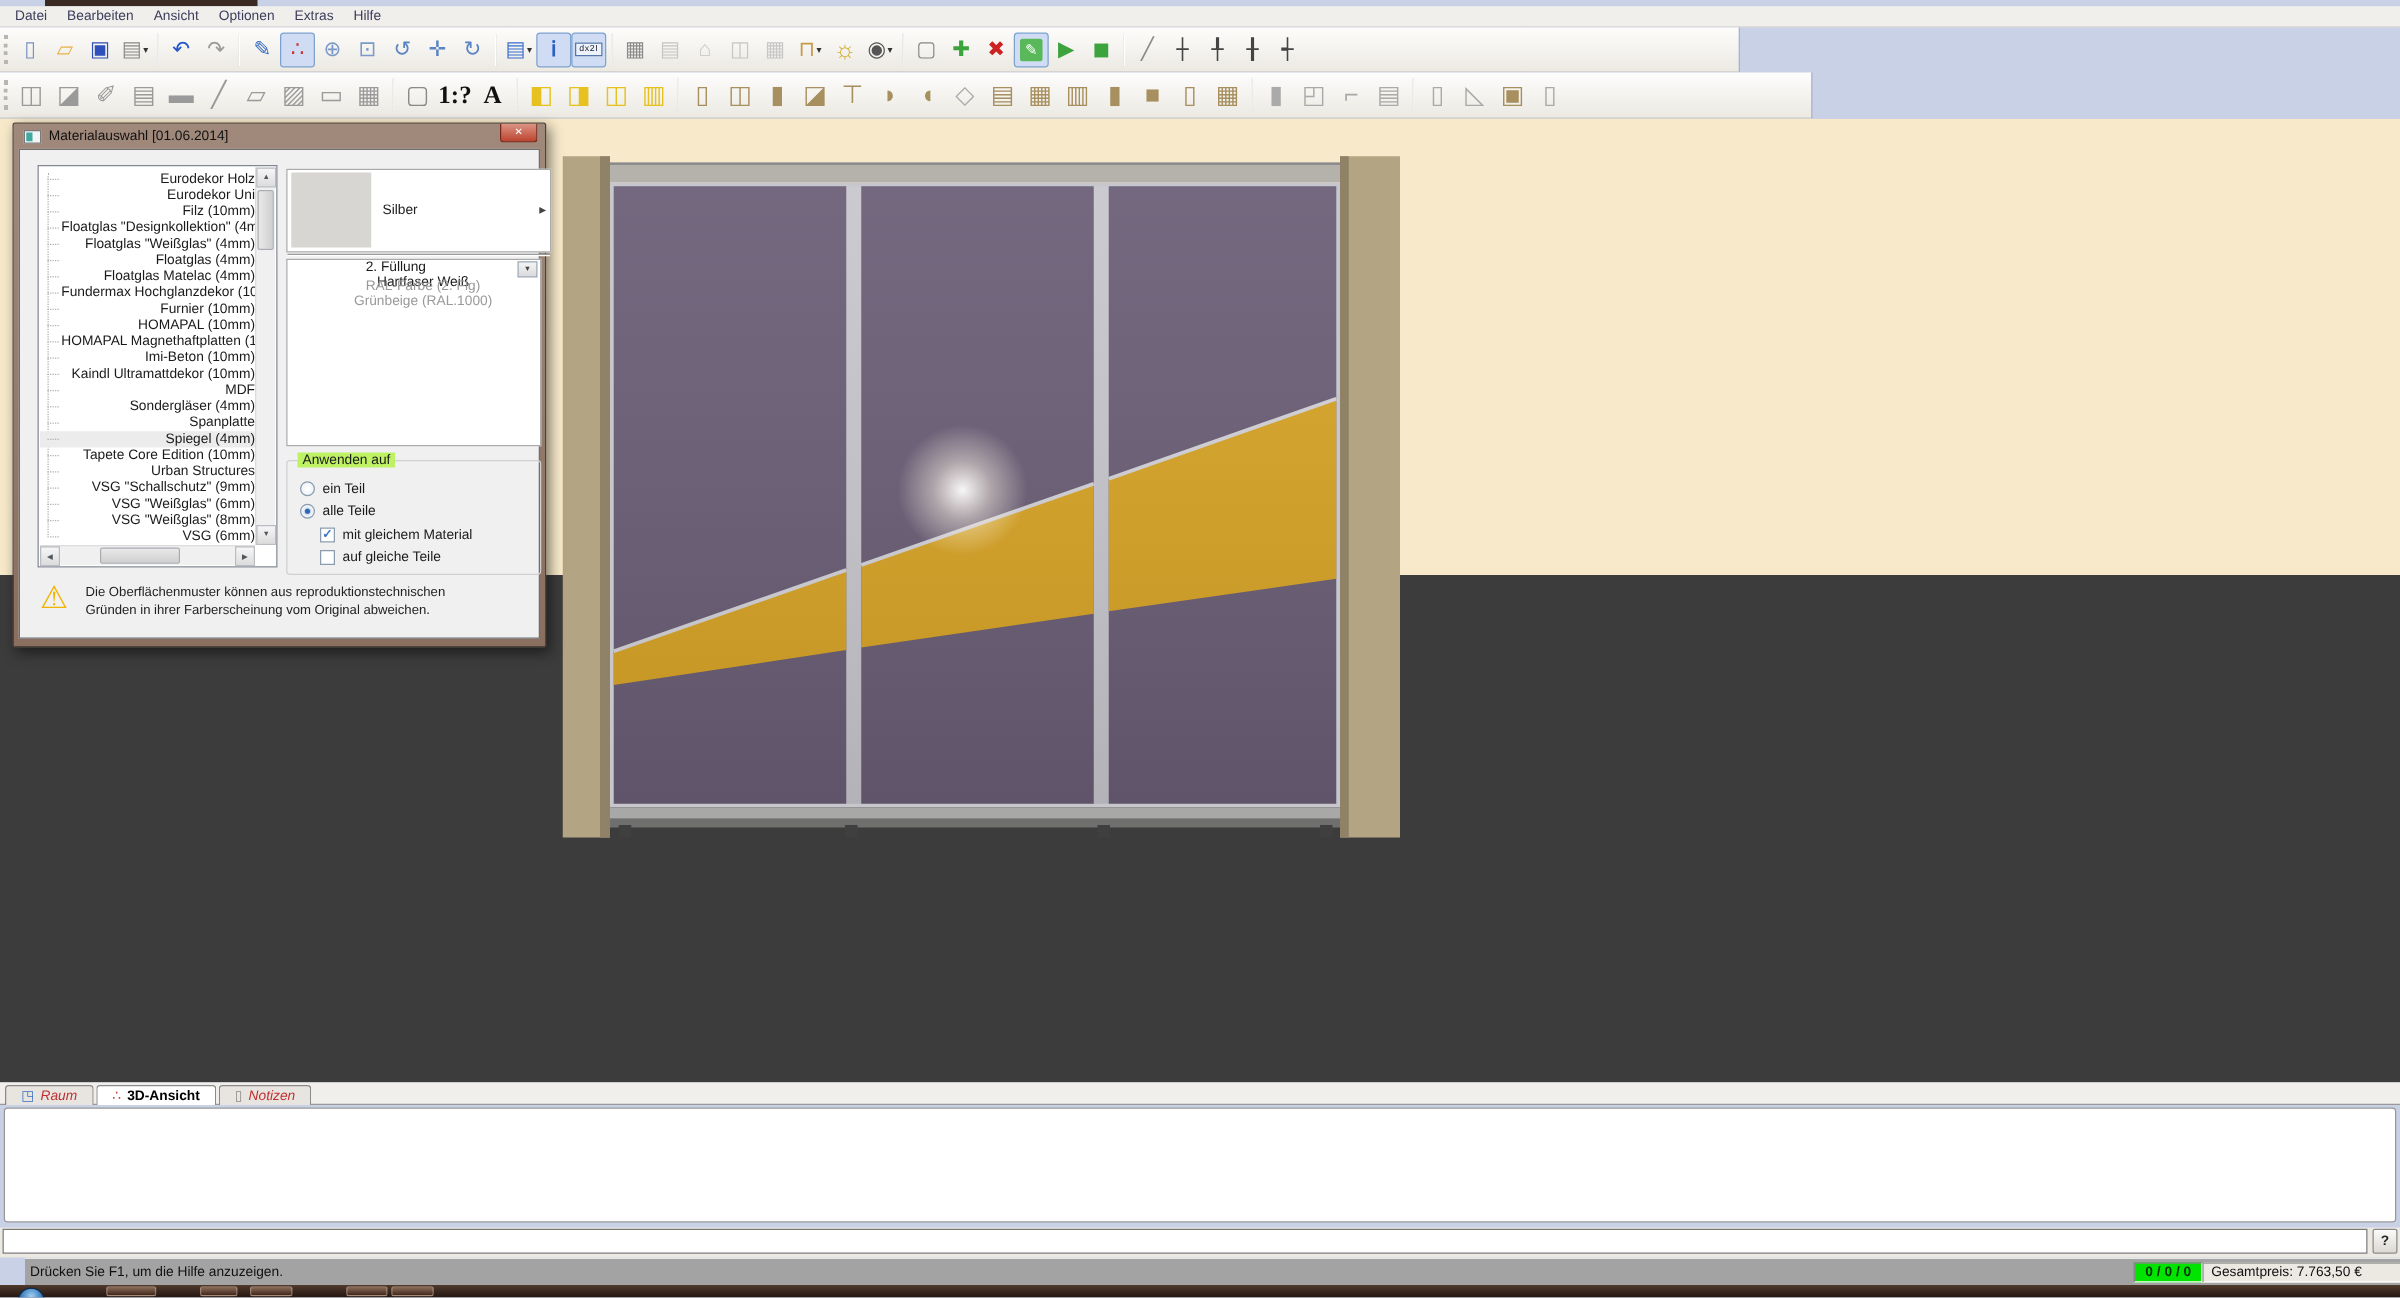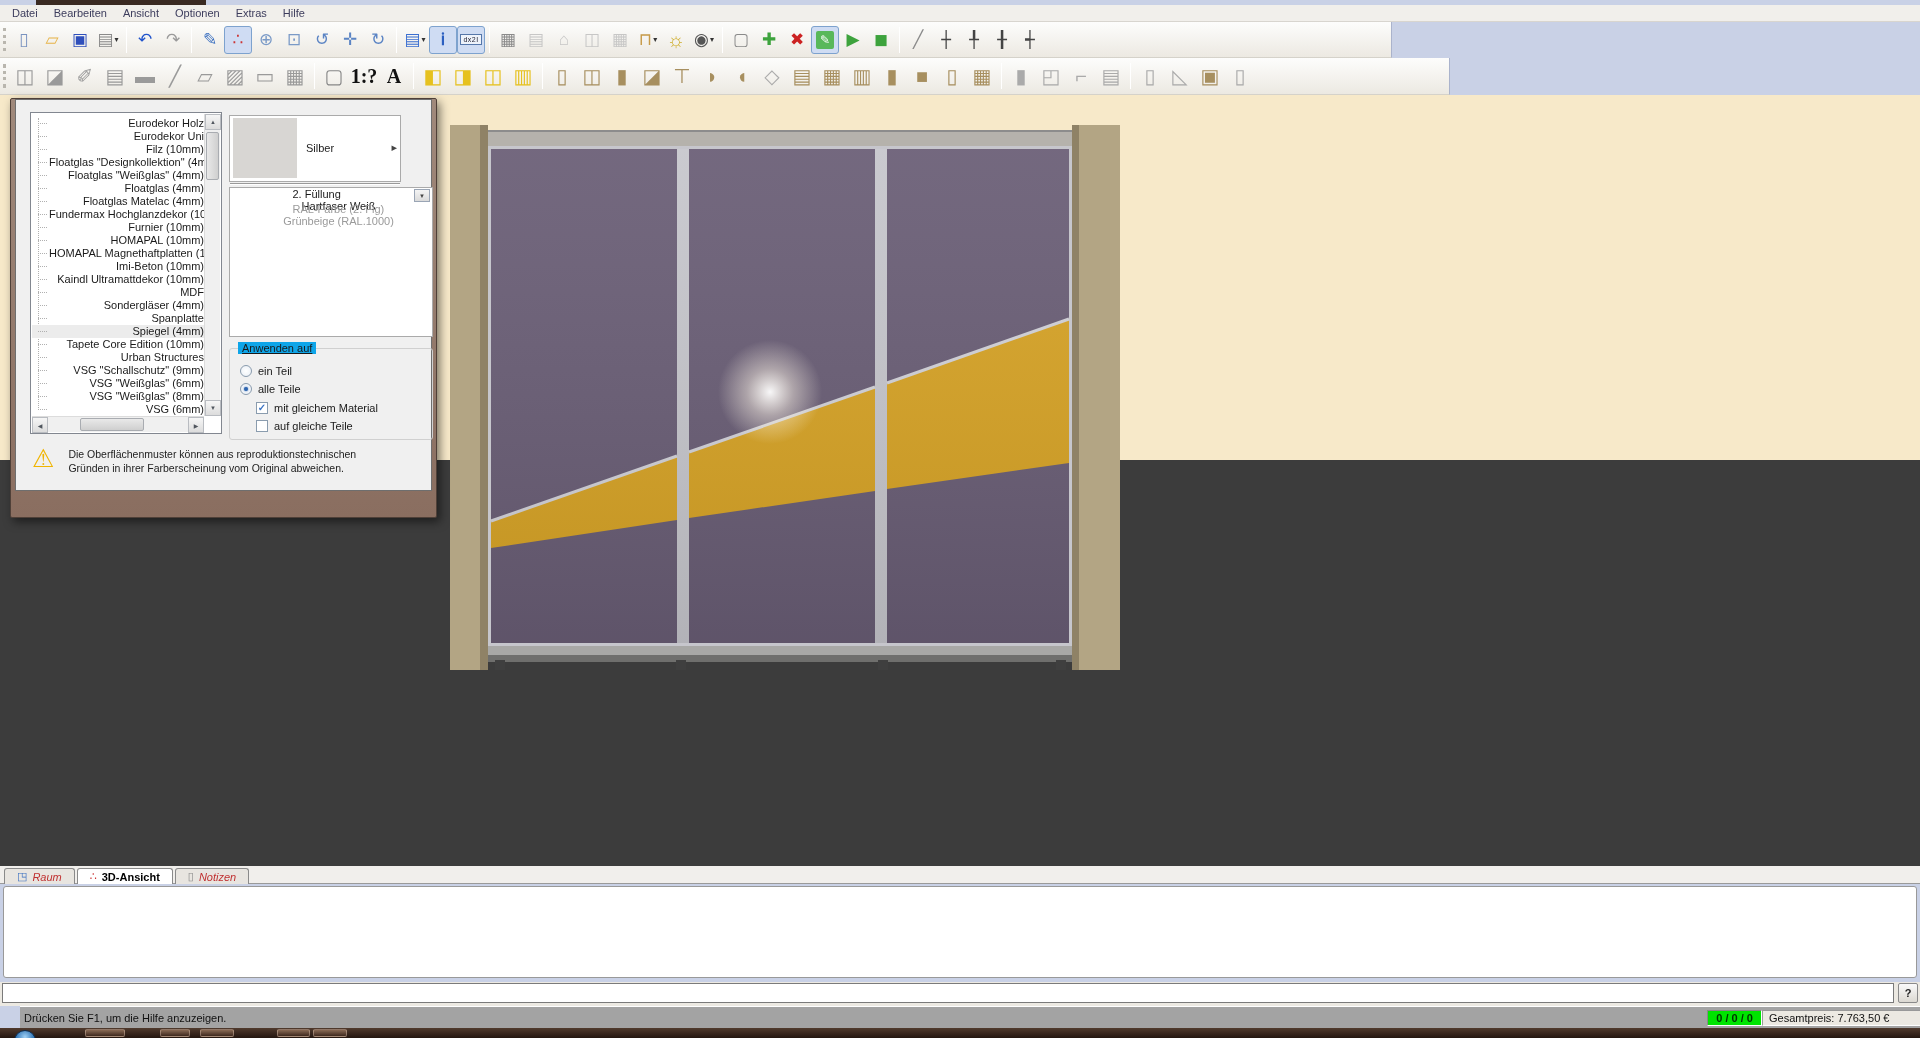--- a/index.html
+++ b/index.html
@@ -71,37 +71,37 @@
   .vsb { position:absolute; top:1px; right:1px; bottom:17px; width:16px; background:#f0f0f0; border-left:1px solid #dcdcdc; }
   .hsb { position:absolute; left:1px; bottom:1px; right:17px; height:16px; background:#f0f0f0; border-top:1px solid #dcdcdc; }
   .sb-btn { position:absolute; width:16px; height:16px; font-size:6px; color:#50565e; background:linear-gradient(#f6f6f6,#dcdcdc); border:1px solid #b9bcc1; display:flex; align-items:center; justify-content:center; cursor:default; }
   .sb-thumb { position:absolute; background:linear-gradient(90deg,#e9e9e9,#cfcfcf); border:1px solid #a9acb1; border-radius:2px; cursor:default; }
   .vsb .up { top:0; left:0; } .vsb .dn { bottom:0; left:0; }
   .vsb .sb-thumb { left:1px; width:13px; top:18px; height:48px; }
   .hsb .lf { left:0; top:0; } .hsb .rt { right:0; top:0; }
   .hsb .sb-thumb { top:1px; height:13px; left:48px; width:64px; background:linear-gradient(#e9e9e9,#cfcfcf); }
 
   
-  .preview { position:absolute; left:213px; top:15px; width:172px; height:67px; background:#fff; border:1px solid #aaa; }
+  .preview { position:absolute; left:213px; top:15px; width:212px; height:67px; background:#fff; border:1px solid #aaa; }
   .swatch { position:absolute; left:3px; top:2px; width:64px; height:60px; background:var(--swatch,#d8d6d3); }
   .preview-label { position:absolute; left:76px; top:26px; color:#222; }
   .preview-arrow { position:absolute; right:3px; top:25px; color:#444; font-size:11px; cursor:default; }
   .preview::after { content:""; position:absolute; left:0; right:0; bottom:-4px; border-top:1px solid #9a9a9a; border-bottom:1px solid #fff; }
 
   
   .props { position:absolute; left:213px; top:87px; width:204px; height:150px; background:#fff; border:1px solid #aaa; }
   .prow { height:15px; display:flex; align-items:center; position:relative; padding-left:15px;flex-direction:column; }
   .pn { width:92px; }
   .pv { flex:1; }
   .prow .combo { position:absolute; right:2px; top:1px; width:16px; height:13px; background:linear-gradient(#f4f4f4,#dadada); border:1px solid #9aa5b5; font-size:6px; color:#444; display:flex; align-items:center; justify-content:center; cursor:default; }
   .prow.pdis { color:#9a9a9a; }
 
   
   .applybox { position:absolute; left:213px; top:248px; width:204px; height:92px; border:1px solid #d0d0d0; border-radius:3px; }
-  .legend { position:absolute; left:8px; top:-7px; background:#0ea5e9; padding:0 4px;text-decoration:underline; }
+  .legend { position:absolute; left:8px; top:-7px; background:#bef264; padding:0 4px; }
   .optrow { position:absolute; left:10px; display:flex; align-items:center; gap:6px; cursor:default; }
   .radio { width:12px; height:12px; border:1px solid #8a9cae; border-radius:50%; background:radial-gradient(#fff,#e8eef5); position:relative; }
   .radio.on::after { content:""; position:absolute; left:3px; top:3px; width:4px; height:4px; border-radius:50%; background:#2f66b0; box-shadow:0 0 2px #2f66b0; }
   .cb { width:12px; height:12px; border:1px solid #8a9cae; background:#fff; font-size:10px; line-height:10px; font-weight:bold; color:#3b73c4; text-align:center; }
 
   
   .warnrow { position:absolute; left:16px; top:346px; width:392px; display:flex; gap:14px; align-items:flex-start; }
   .warn-ico { font-size:25px; color:#f0b400; line-height:1; }
   .warn-text { width:330px; font-size:10.5px; line-height:1.3; color:#222; padding-top:2px; }
 
@@ -441,20 +441,25 @@
       <rect x="38" y="535" width="584" height="7" fill="#6f6f6d"></rect>
       <rect x="45" y="540" width="10" height="10" fill="#3f3f3f"></rect>
       <rect x="226" y="540" width="10" height="10" fill="#3f3f3f"></rect>
       <rect x="428" y="540" width="10" height="10" fill="#3f3f3f"></rect>
       <rect x="606" y="540" width="10" height="10" fill="#3f3f3f"></rect>
     </svg>
 
   </div>
 
   <div class="dialog">
+    <div class="dlg-title">
+      <span class="dlg-ico"></span>
+      <span>Materialauswahl [01.06.2014]</span>
+      <span class="dlg-close">✕</span>
+    </div>
     <div class="dlg-body">
 
       <div class="listbox">
         <ul class="mat-list" id="mat-list">
             <li class="mli">Eurodekor Holz</li>
             <li class="mli">Eurodekor Uni</li>
             <li class="mli">Filz (10mm)</li>
             <li class="mli">Floatglas "Designkollektion" (4mm)</li>
             <li class="mli">Floatglas "Weißglas" (4mm)</li>
             <li class="mli">Floatglas (4mm)</li>

